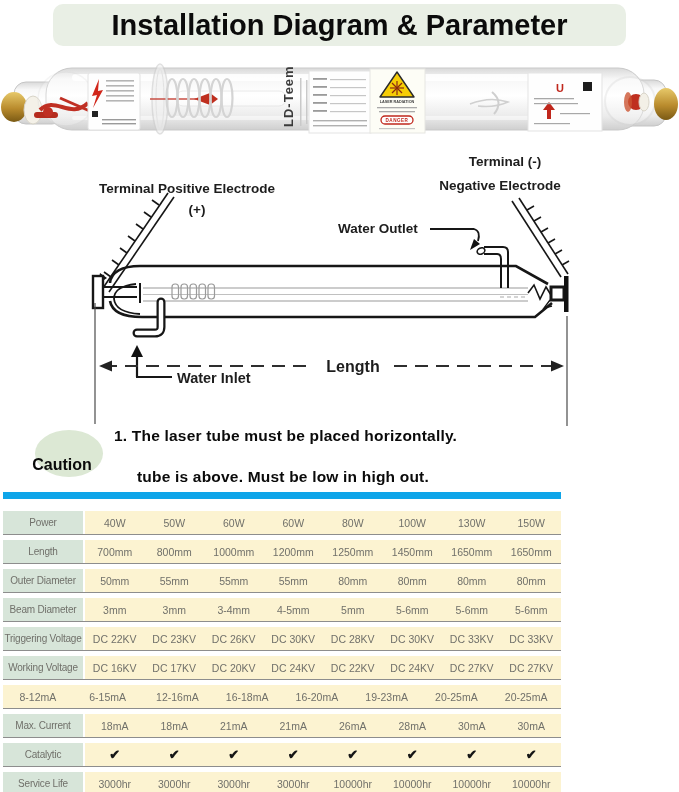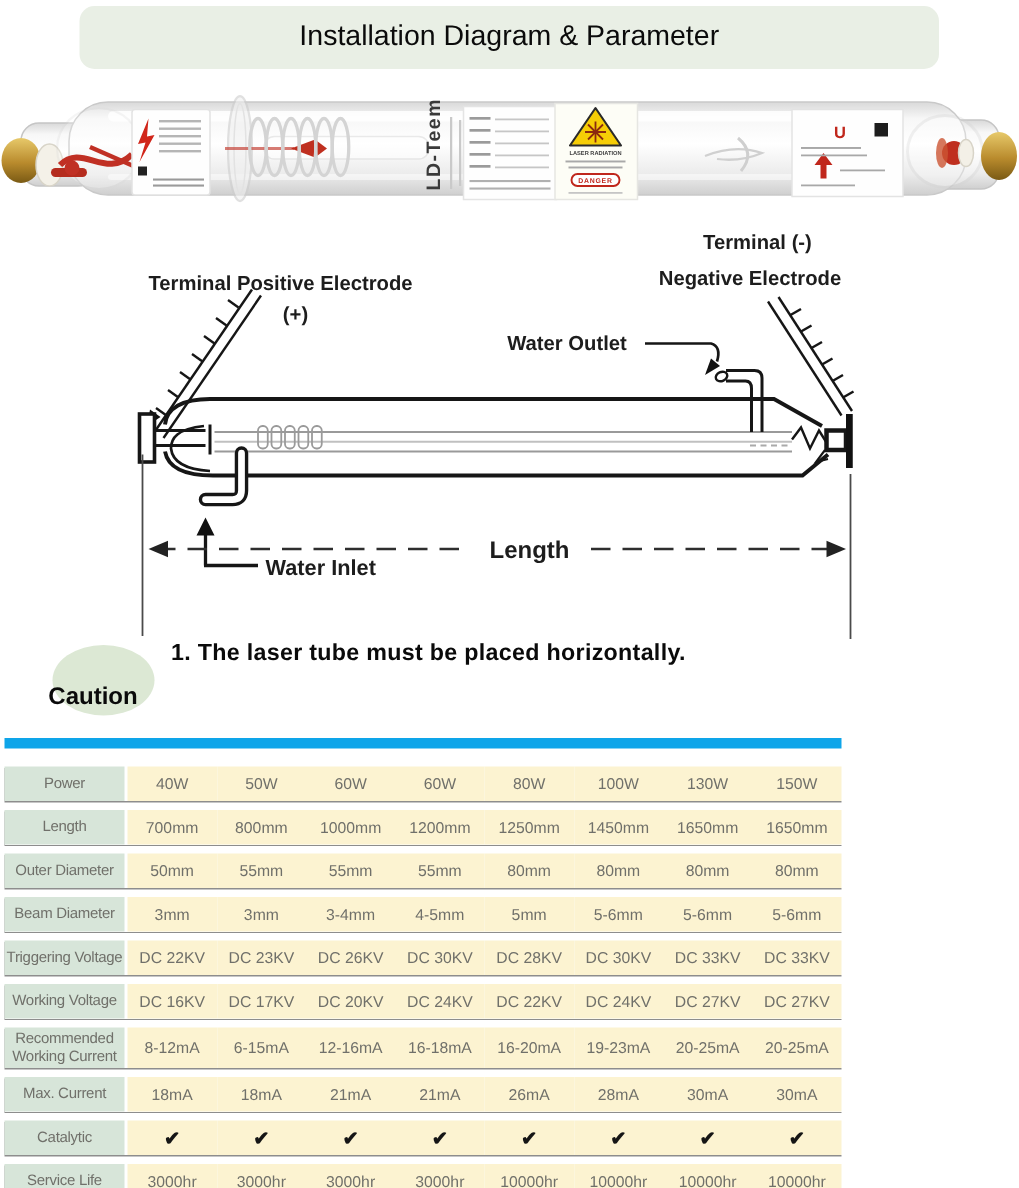--- a/index.html
+++ b/index.html
@@ -1,21 +1,21 @@
 <!DOCTYPE html>
 <html><head>
 <meta charset="utf-8">
 <style>
   html,body{margin:0;padding:0;background:#fff;}
   .page{position:relative;width:679px;height:792px;background:#fff;overflow:hidden;
         font-family:"Liberation Sans",sans-serif;}
   
   .title-box{position:absolute;left:53px;top:4px;width:573px;height:42px;background:#e9efe5;
              border-radius:10px;display:flex;align-items:center;justify-content:center;}
-  .title-box span{font-size:19px;font-weight:normal;color:#0b0b0b;letter-spacing:0px;}
+  .title-box span{font-size:29px;font-weight:bold;color:#0b0b0b;letter-spacing:0px;}
   
   .photo-svg{position:absolute;left:0;top:62px;width:679px;height:85px;}
   .diagram-svg{position:absolute;left:0;top:150px;width:679px;height:278px;}
   
   .caution-ellipse{position:absolute;left:35px;top:430px;width:68px;height:47px;border-radius:50%;
                    background:#dce8d4;}
   .caution-label{position:absolute;left:22px;top:456px;width:80px;text-align:center;
                  font-size:16px;font-weight:bold;color:#0a0a0a;}
   .caution-item{position:absolute;font-size:15.5px;font-weight:bold;color:#0a0a0a;letter-spacing:0.2px;white-space:nowrap;text-align:right;}
   #cau1{left:114px;top:427px;}
@@ -254,20 +254,21 @@
       <text x="500" y="190" font-size="13.5" text-anchor="middle">Negative Electrode</text>
       <text x="378" y="233" font-size="13.5" text-anchor="middle">Water Outlet</text>
       <text x="353" y="372" font-size="16" text-anchor="middle">Length</text>
       <text x="177" y="383" font-size="14.5">Water Inlet</text>
     </g>
   </svg>
 
   <div class="caution-ellipse"></div>
   <div class="caution-label">Caution</div>
   <div class="caution-item" id="cau1">1. The laser tube must be placed horizontally.</div>
+  <div class="caution-item" id="cau2b">tube is above. Must be low in high out.</div>
 
   <div class="ptable">
       <div class="trow">
         <div class="tlabel">Power</div>
         <div class="tcell">40W</div>
         <div class="tcell">50W</div>
         <div class="tcell">60W</div>
         <div class="tcell">60W</div>
         <div class="tcell">80W</div>
         <div class="tcell">100W</div>
@@ -323,21 +324,20 @@
         <div class="tcell">DC 16KV</div>
         <div class="tcell">DC 17KV</div>
         <div class="tcell">DC 20KV</div>
         <div class="tcell">DC 24KV</div>
         <div class="tcell">DC 22KV</div>
         <div class="tcell">DC 24KV</div>
         <div class="tcell">DC 27KV</div>
         <div class="tcell">DC 27KV</div>
       </div>
       <div class="trow">
-        <div class="tlabel">Recommended Working Current</div>
         <div class="tcell">8-12mA</div>
         <div class="tcell">6-15mA</div>
         <div class="tcell">12-16mA</div>
         <div class="tcell">16-18mA</div>
         <div class="tcell">16-20mA</div>
         <div class="tcell">19-23mA</div>
         <div class="tcell">20-25mA</div>
         <div class="tcell">20-25mA</div>
       </div>
       <div class="trow">

